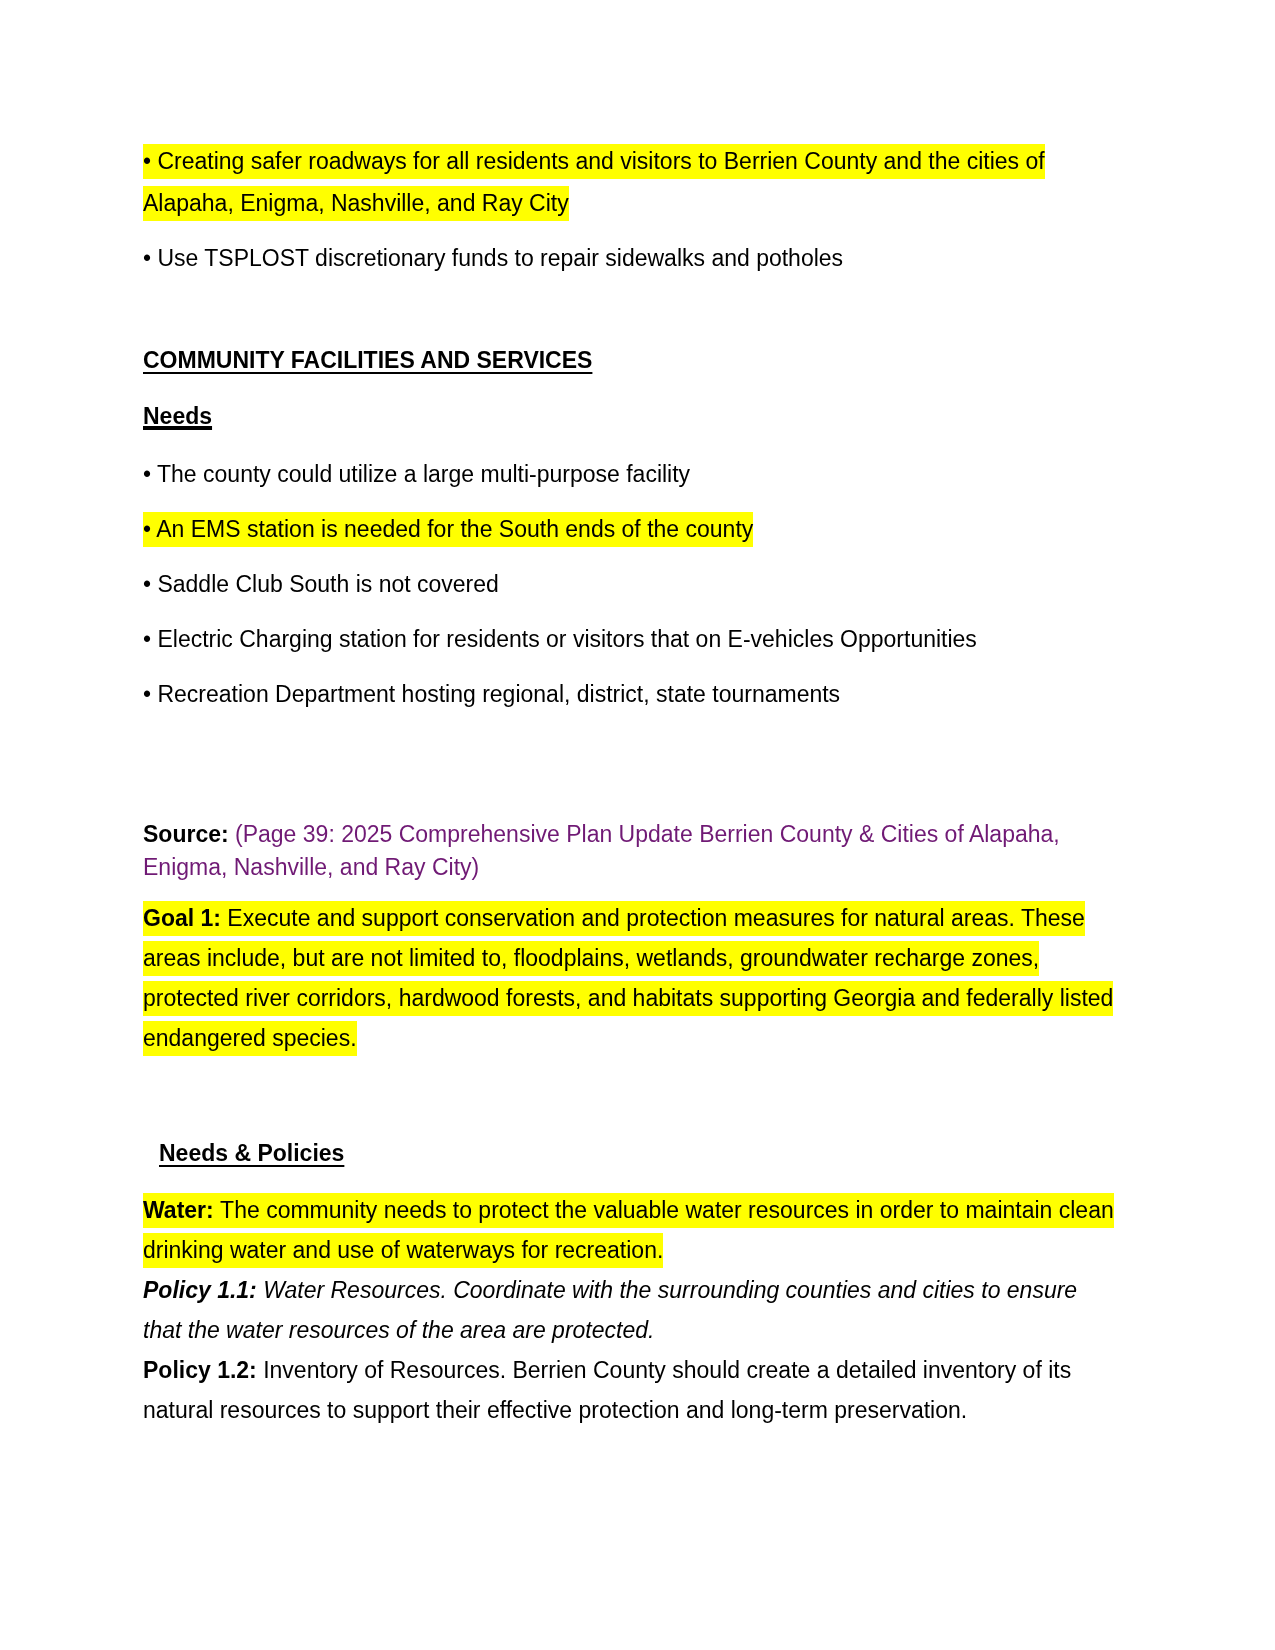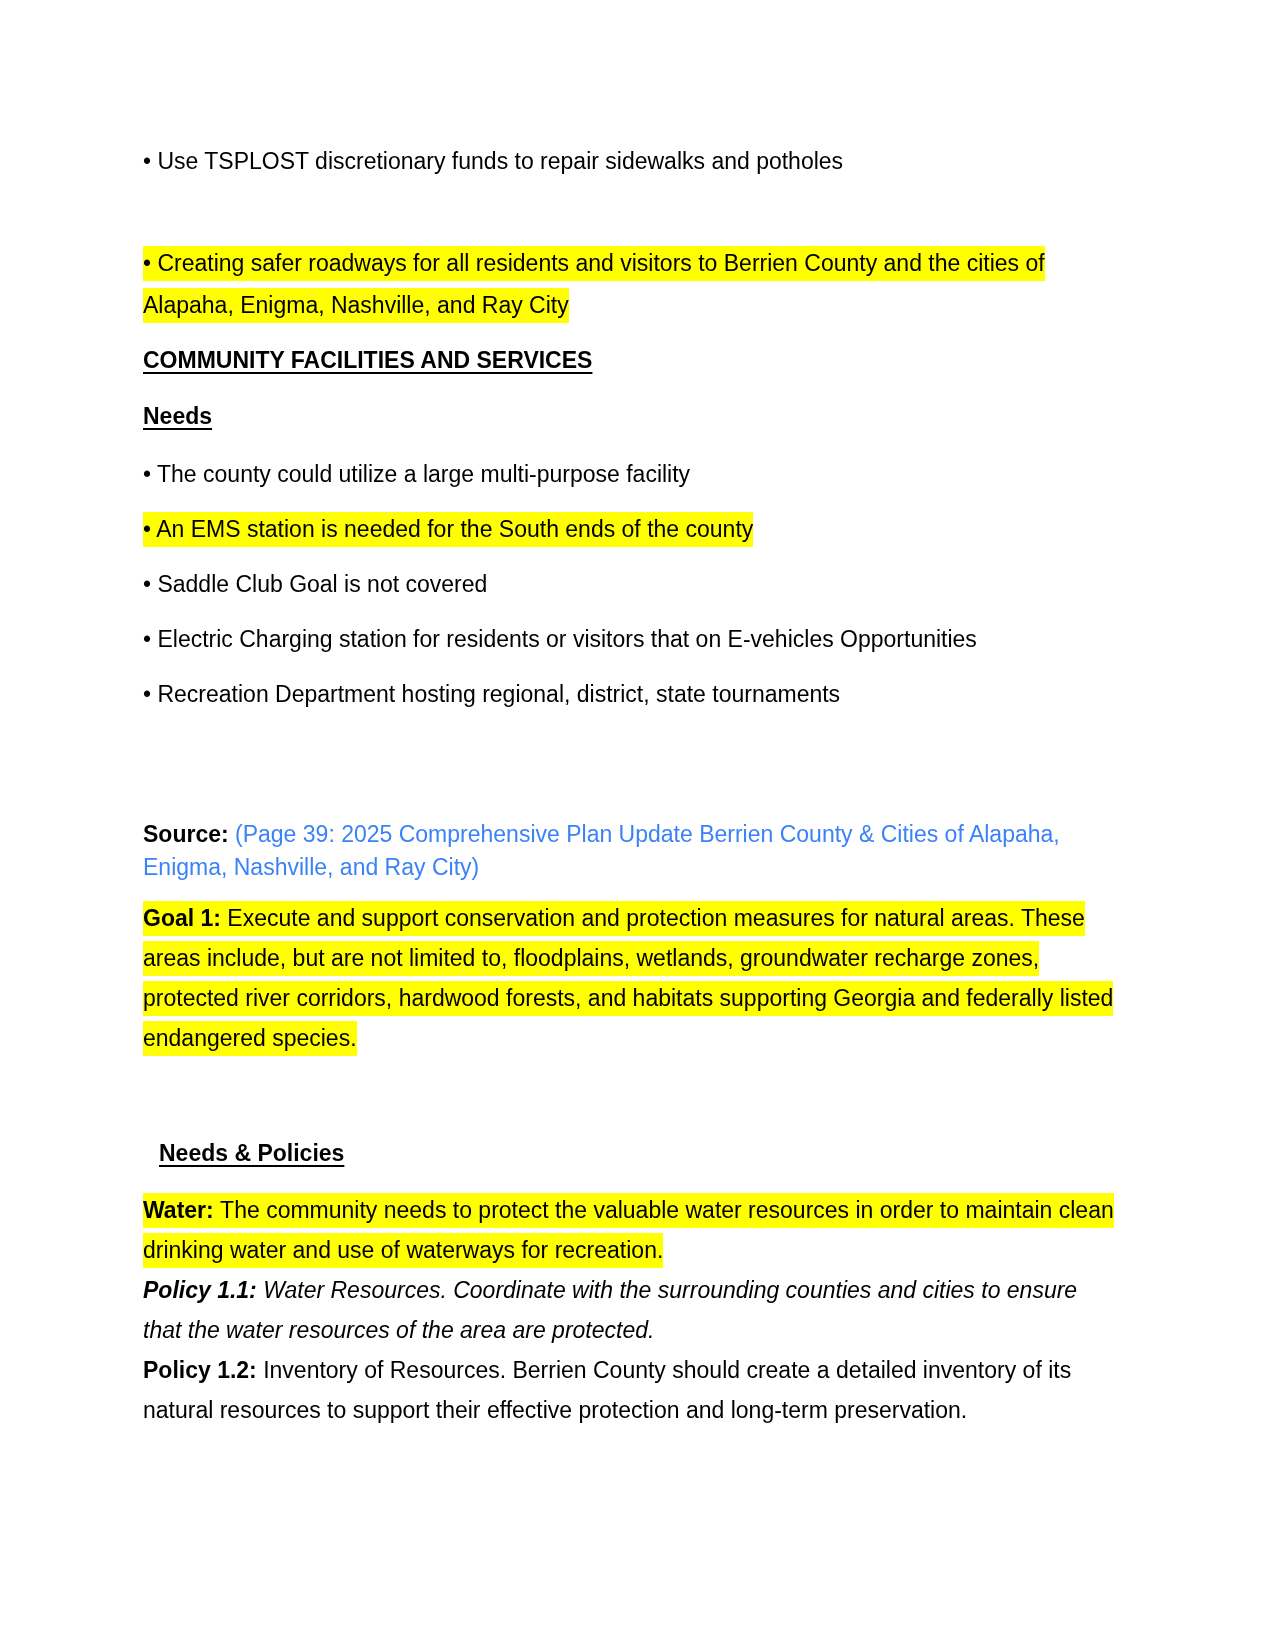--- a/index.html
+++ b/index.html
@@ -19,57 +19,57 @@
     color: #000000;
     overflow: hidden;
   }
   p.block {
     margin: 0;
     padding: 0;
   }
   
   .b   { font-weight: bold; }
   .u   { text-decoration: underline; text-decoration-thickness: 2px; text-underline-offset: 4px; }
-  .red { color: #3b82f6; }
+  .red { color: #701a75; }
   .hl  {
     background-color: #ffff00;
     padding: 4px 0 5px;
     -webkit-box-decoration-break: clone;
     box-decoration-break: clone;
   }
   
   p[data-name="intro-bullet-1"]              { line-height: 42px; margin: 0 0 13px; }
   p[data-name="intro-bullet-2"]              { line-height: 42px; margin: 0 0 60px; }
   p[data-name="community-facilities-heading"]{ line-height: 42px; margin: 0 0 14px; }
-  p[data-name="needs-heading"]               { line-height: 42px; margin: 9px 0 16px; }
+  p[data-name="needs-heading"]               { line-height: 42px; margin: 9px 0 16px; text-decoration: underline; }
   p[data-name="needs-bullet-1"],
   p[data-name="needs-bullet-2"],
   p[data-name="needs-bullet-3"],
   p[data-name="needs-bullet-4"],
   p[data-name="needs-bullet-5"]              { line-height: 42px; margin: 0 0 13px; }
   p[data-name="source-paragraph"]            { line-height: 33px; margin: 103px 0 14px; }
   p[data-name="berrien-plan-heading"]        { line-height: 42px; margin: 0; }
   p[data-name="natural-resources-heading"]   { line-height: 42px; margin: 0; }
   p[data-name="goal-1-paragraph"]            { line-height: 40px; margin: 0 0 74px; }
   p[data-name="needs-policies-heading"]      { line-height: 42px; margin: 16px; }
   p[data-name="need-paragraph"]              { line-height: 40px; margin: 0; }
   p[data-name="policy-1-1-paragraph"]        { line-height: 40px; margin: 0; font-style: italic; }
   p[data-name="policy-1-2-paragraph"]        { line-height: 40px; margin: 0; }
 </style>
 </head>
 <body>
 
 <div class="page" data-name="document-page">
+    <p class="block kind-bullet" data-name="intro-bullet-1"><span class="hl" data-name="text-run">• Creating safer roadways for all residents and visitors to Berrien County and the cities of Alapaha, Enigma, Nashville, and Ray City</span></p>
     <p class="block kind-bullet" data-name="intro-bullet-2"><span class="" data-name="text-run">• Use TSPLOST discretionary funds to repair sidewalks and potholes</span></p>
-    <p class="block kind-bullet" data-name="intro-bullet-1"><span class="hl" data-name="text-run">• Creating safer roadways for all residents and visitors to Berrien County and the cities of Alapaha, Enigma, Nashville, and Ray City</span></p>
     <p class="block kind-heading" data-name="community-facilities-heading"><span class="b u" data-name="text-run">COMMUNITY FACILITIES AND SERVICES</span></p>
     <p class="block kind-heading" data-name="needs-heading"><span class="b u" data-name="text-run">Needs</span></p>
     <p class="block kind-bullet" data-name="needs-bullet-1"><span class="" data-name="text-run">• The county could utilize a large multi-purpose facility</span></p>
     <p class="block kind-bullet" data-name="needs-bullet-2"><span class="hl" data-name="text-run">• An EMS station is needed for the South ends of the county</span></p>
-    <p class="block kind-bullet" data-name="needs-bullet-3"><span class="" data-name="text-run">• Saddle Club Goal is not covered</span></p>
+    <p class="block kind-bullet" data-name="needs-bullet-3"><span class="" data-name="text-run">• Saddle Club South is not covered</span></p>
     <p class="block kind-bullet" data-name="needs-bullet-4"><span class="" data-name="text-run">• Electric Charging station for residents or visitors that on E-vehicles Opportunities</span></p>
     <p class="block kind-bullet" data-name="needs-bullet-5"><span class="" data-name="text-run">• Recreation Department hosting regional, district, state tournaments</span></p>
     <p class="block kind-paragraph" data-name="source-paragraph"><span class="b" data-name="text-run">Source: </span><span class="red" data-name="text-run">(Page 39: 2025 Comprehensive Plan Update Berrien County &amp; Cities of Alapaha, Enigma, Nashville, and Ray City)</span></p>
     <p class="block kind-paragraph" data-name="goal-1-paragraph"><span class="b hl" data-name="text-run">Goal 1: </span><span class="hl" data-name="text-run">Execute and support conservation and protection measures for natural areas. These areas include, but are not limited to, floodplains, wetlands, groundwater recharge zones, protected river corridors, hardwood forests, and habitats supporting Georgia and federally listed endangered species.</span></p>
     <p class="block kind-heading" data-name="needs-policies-heading"><span class="b u" data-name="text-run">Needs &amp; Policies</span></p>
     <p class="block kind-paragraph" data-name="need-paragraph"><span class="b hl" data-name="text-run">Water: </span><span class="hl" data-name="text-run">The community needs to protect the valuable water resources in order to maintain clean drinking water and use of waterways for recreation.</span></p>
     <p class="block kind-paragraph" data-name="policy-1-1-paragraph"><span class="b" data-name="text-run">Policy 1.1: </span><span class="" data-name="text-run">Water Resources. Coordinate with the surrounding counties and cities to ensure that the water resources of the area are protected.</span></p>
     <p class="block kind-paragraph" data-name="policy-1-2-paragraph"><span class="b" data-name="text-run">Policy 1.2: </span><span class="" data-name="text-run">Inventory of Resources. Berrien County should create a detailed inventory of its natural resources to support their effective protection and long-term preservation.</span></p>
   </div>
 

